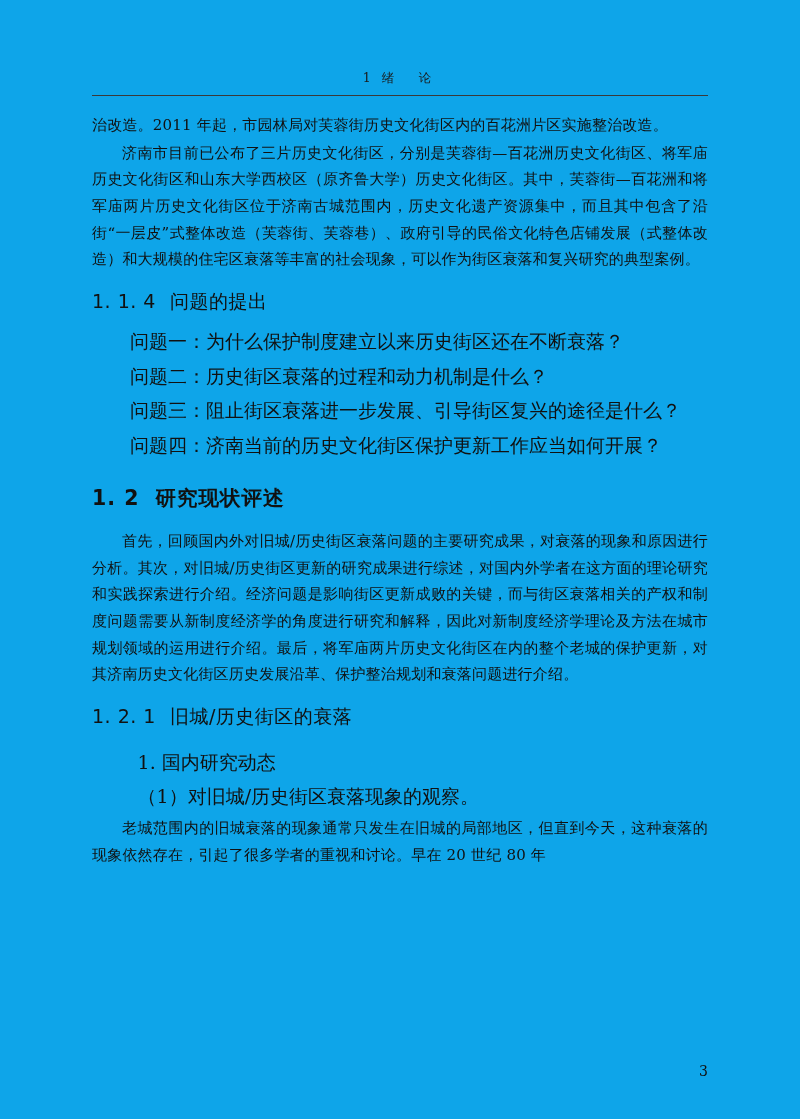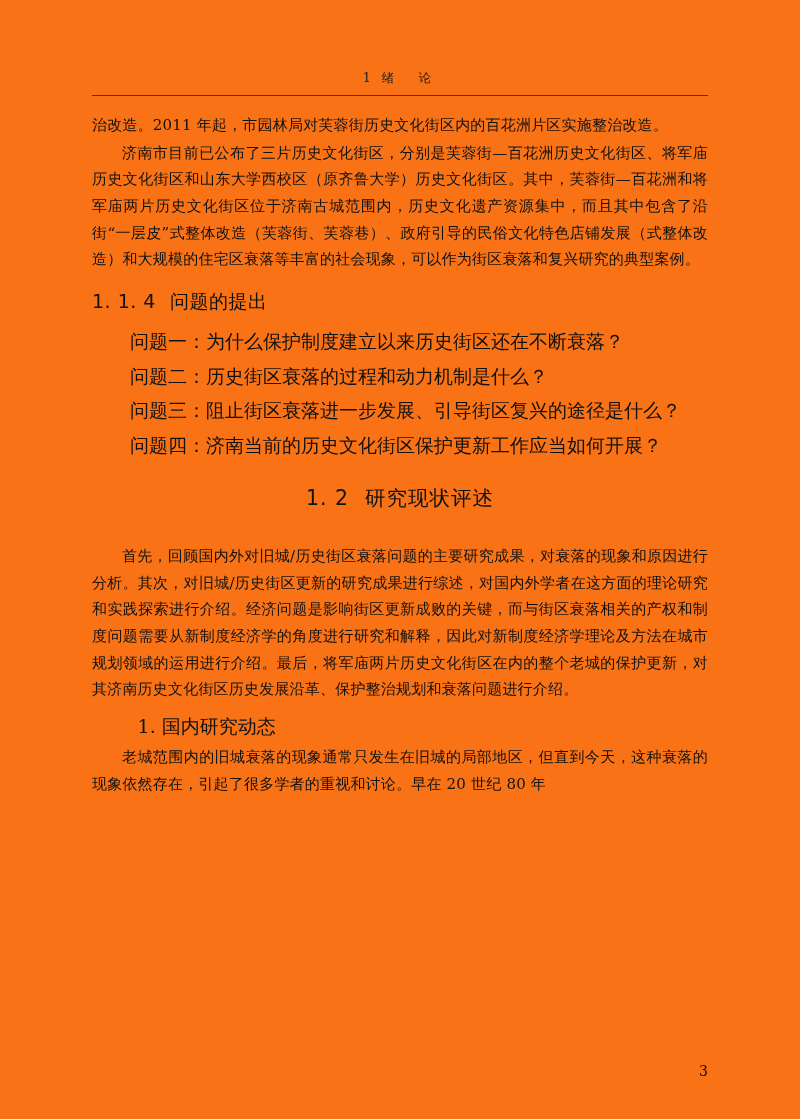--- a/index.html
+++ b/index.html
@@ -12,21 +12,21 @@
     height: 1119px;
     font-family: "DejaVu Serif", "Liberation Serif", serif;
     color: #111111;
   }
   .page {
     position: relative;
     width: 800px;
     height: 1119px;
     box-sizing: border-box;
     padding: 70px 92px 40px 92px;
-    background: #f97316;
+    background: #0ea5e9;
   }
   .header {
     text-align: center;
     font-size: 12.5px;
     letter-spacing: 1px;
     color: #1a1a1a;
     padding-bottom: 8px;
   }
   .header .hdr-num { margin-right: 10px; }
   .header .hdr-title { letter-spacing: 6px; }
@@ -48,24 +48,23 @@
     font-family: "DejaVu Sans", "Liberation Sans", sans-serif;
     font-size: 19px;
     font-weight: normal;
     margin: 16px 0 10px 0;
     letter-spacing: 0.5px;
   }
   h3.sub-heading .num { margin-right: 14px; }
   h2.section-heading {
     font-family: "DejaVu Sans", "Liberation Sans", sans-serif;
     font-size: 20.5px;
-    font-weight: normal;
-    margin: 22px 0 31px 0;
+    font-weight: bold;
+    margin: 22px 0 16px 0;
     letter-spacing: 1px;
-    text-align: center;
   }
   h2.section-heading .num { margin-right: 16px; }
   p.question {
     font-size: 19px;
     line-height: 1.72;
     margin: 0 0 2px 0;
     text-indent: 2em;
   }
   p.list-item {
     font-size: 19px;
@@ -103,19 +102,23 @@
   <p class="question">问题二：历史街区衰落的过程和动力机制是什么？</p>
   <p class="question">问题三：阻止街区衰落进一步发展、引导街区复兴的途径是什么？</p>
   <p class="question">问题四：济南当前的历史文化街区保护更新工作应当如何开展？</p>
 
   <h2 class="section-heading">
     <span class="num">1. 2</span><span>研究现状评述</span>
   </h2>
 
   <p class="body-text indent">首先，回顾国内外对旧城/历史街区衰落问题的主要研究成果，对衰落的现象和原因进行分析。其次，对旧城/历史街区更新的研究成果进行综述，对国内外学者在这方面的理论研究和实践探索进行介绍。经济问题是影响街区更新成败的关键，而与街区衰落相关的产权和制度问题需要从新制度经济学的角度进行研究和解释，因此对新制度经济学理论及方法在城市规划领域的运用进行介绍。最后，将军庙两片历史文化街区在内的整个老城的保护更新，对其济南历史文化街区历史发展沿革、保护整治规划和衰落问题进行介绍。</p>
 
+  <h3 class="sub-heading">
+    <span class="num">1. 2. 1</span><span>旧城/历史街区的衰落</span>
+  </h3>
 
   <div class="gap-sm"></div>
   <p class="list-item">1. 国内研究动态</p>
+  <p class="list-item">（1）对旧城/历史街区衰落现象的观察。</p>
   <p class="body-text indent">老城范围内的旧城衰落的现象通常只发生在旧城的局部地区，但直到今天，这种衰落的现象依然存在，引起了很多学者的重视和讨论。早在 20 世纪 80 年</p>
 
   <div class="page-number">3</div>
 </div>
 
 </body></html>

